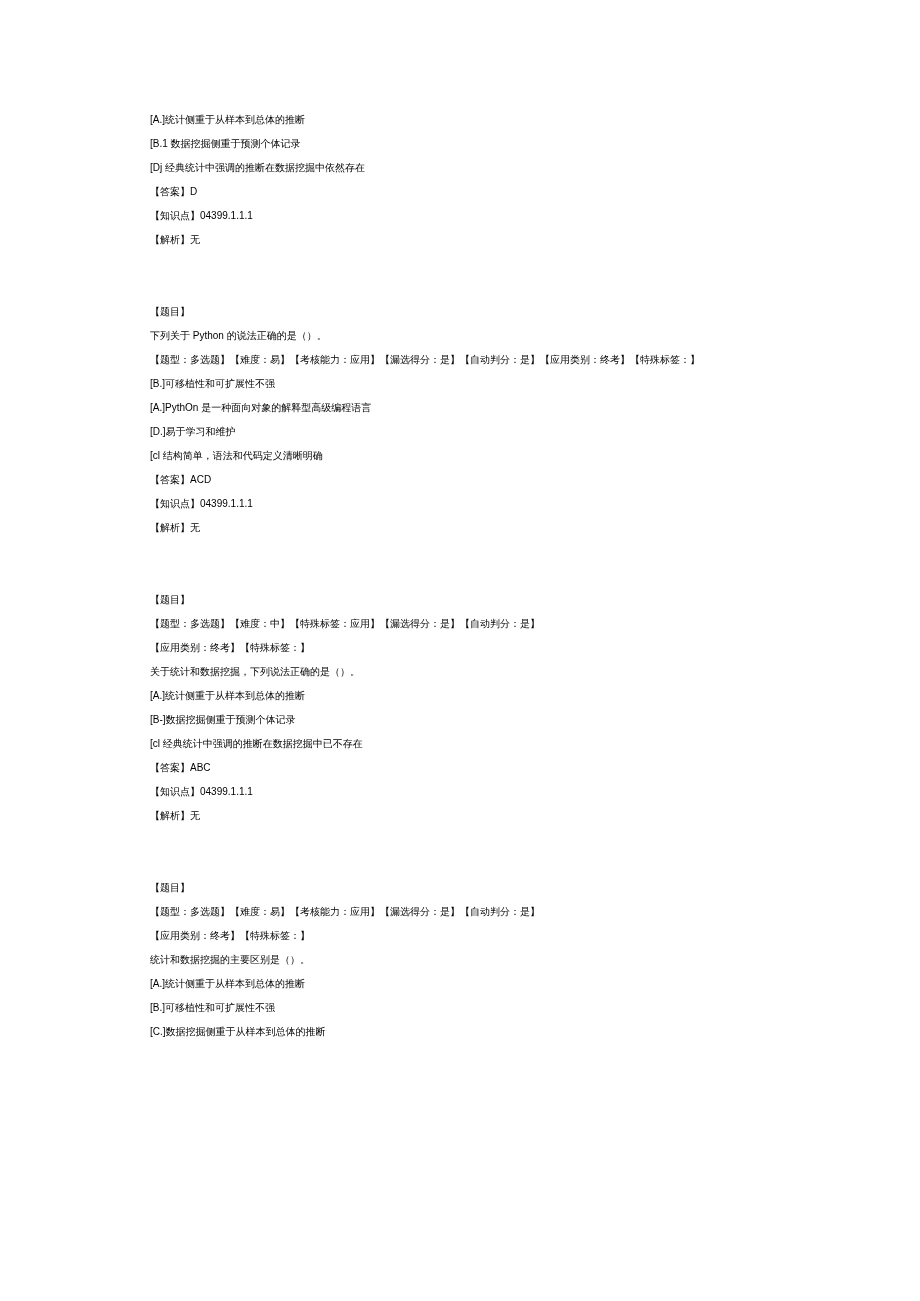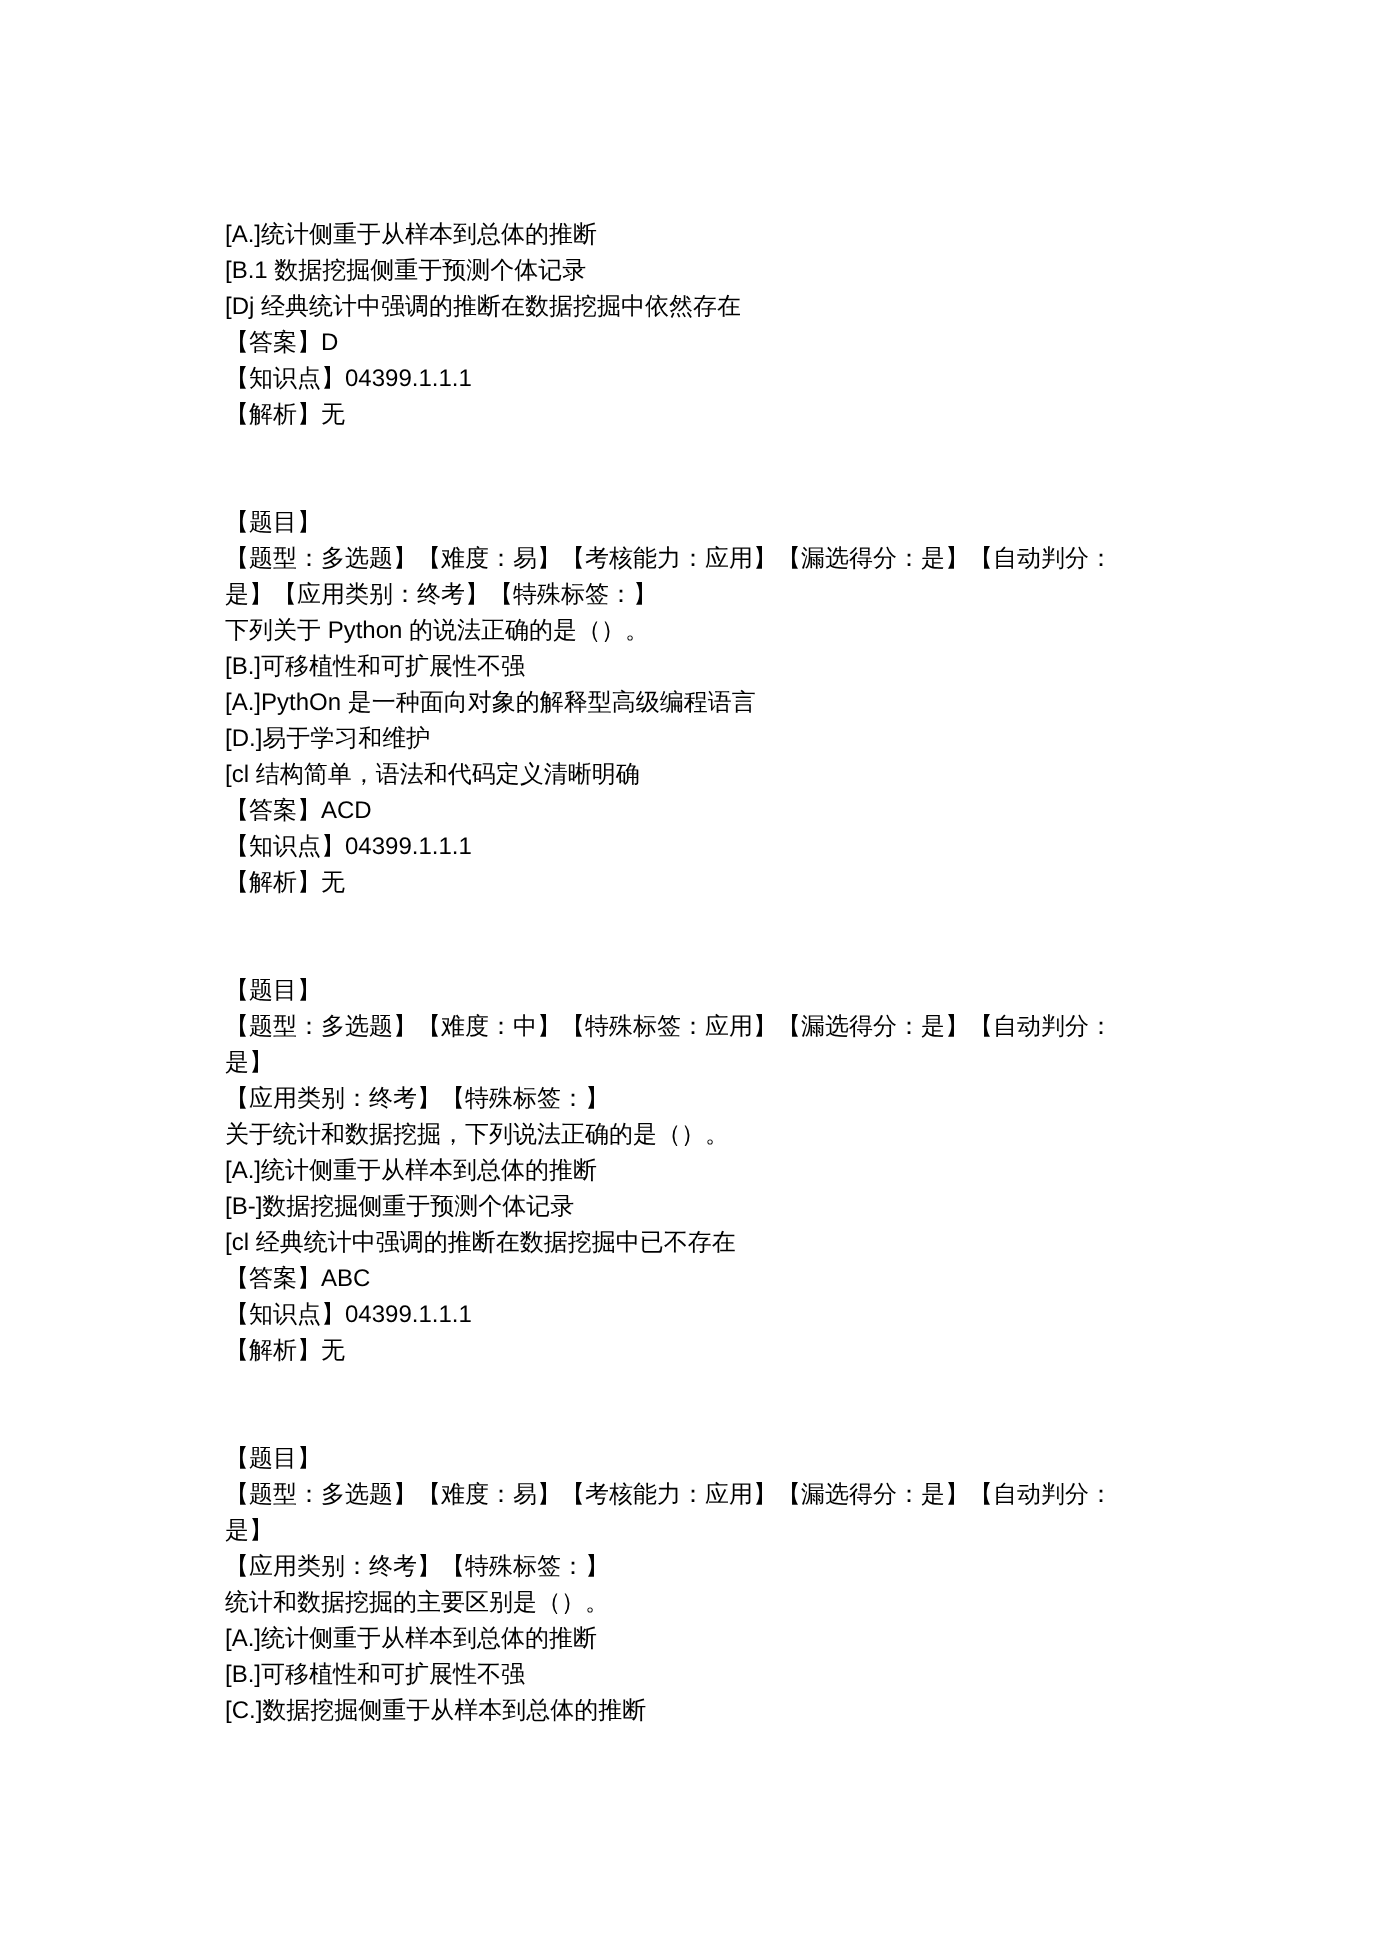--- a/index.html
+++ b/index.html
@@ -4,24 +4,23 @@
 <style>
   html, body {
     margin: 0;
     padding: 0;
     width: 920px;
     background: #ffffff;
   }
   .page {
     padding: 108px 150px 60px 150px;
     font-family: "Microsoft YaHei", "SimSun", sans-serif;
-    font-size: 16px;
+    font-size: 10px;
     line-height: 24px;
     color: #000000;
-    margin-top: 37px;
   }
   .line {
     white-space: pre-wrap;
     word-break: break-word;
   }
   .block-gap {
     height: 48px;
   }
 </style>
 </head>
@@ -35,22 +34,22 @@
     <div class="line">[Dj 经典统计中强调的推断在数据挖掘中依然存在</div>
     <div class="line">【答案】D</div>
     <div class="line">【知识点】04399.1.1.1</div>
     <div class="line">【解析】无</div>
   </div>
 
   <div class="block-gap"></div>
 
   <div>
     <div class="line">【题目】</div>
+    <div class="line">下列关于 Python 的说法正确的是（）。</div>
     <div class="line">【题型：多选题】【难度：易】【考核能力：应用】【漏选得分：是】【自动判分：是】【应用类别：终考】【特殊标签：】</div>
-    <div class="line">下列关于 Python 的说法正确的是（）。</div>
     <div class="line">[B.]可移植性和可扩展性不强</div>
     <div class="line">[A.]PythOn 是一种面向对象的解释型高级编程语言</div>
     <div class="line">[D.]易于学习和维护</div>
     <div class="line">[cl 结构简单，语法和代码定义清晰明确</div>
     <div class="line">【答案】ACD</div>
     <div class="line">【知识点】04399.1.1.1</div>
     <div class="line">【解析】无</div>
   </div>
 
   <div class="block-gap"></div>

